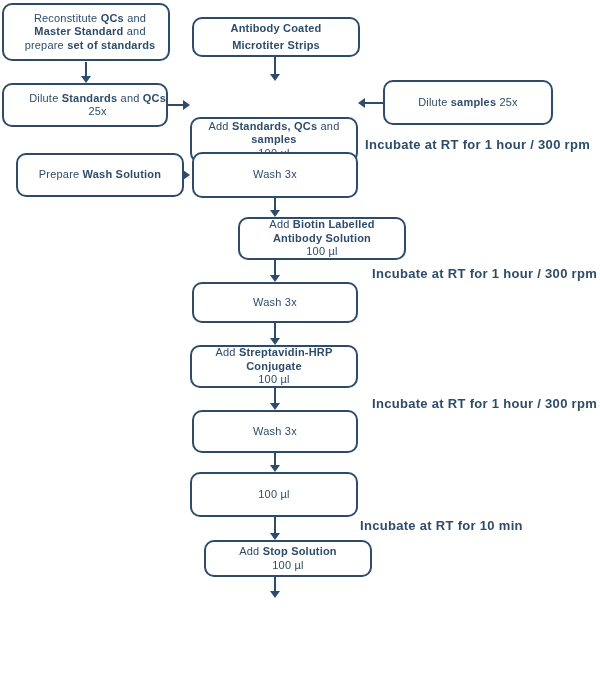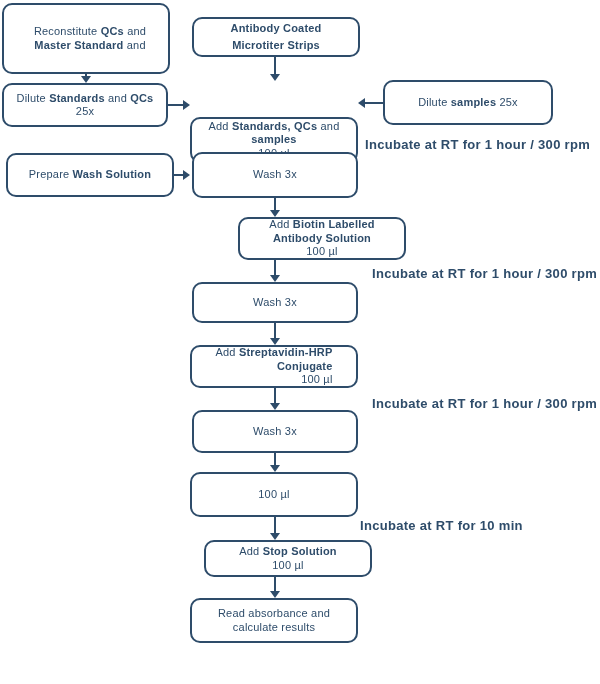--- a/index.html
+++ b/index.html
@@ -80,56 +80,57 @@
     <g>
       <line x1="383" y1="103" x2="365" y2="103" stroke="var(--line)" stroke-width="2"></line>
       <polygon points="365,98 365,108 358,103" fill="var(--line)"></polygon>
     </g>
     <g>
       <line x1="170" y1="175" x2="183" y2="175" stroke="var(--line)" stroke-width="2"></line>
       <polygon points="183,170 183,180 190,175" fill="var(--line)"></polygon>
     </g>
   </svg>
 
-  <div class="box" style="left:2px; top:3px; width:168px; height:71px;padding-left:8px;">
+  <div class="box" style="left:2px; top:3px; width:168px; height:58px;padding-left:8px;">
     <div>
         <div><span>Reconstitute </span><b>QCs</b><span> and</span></div>
         <div><b>Master Standard</b><span> and</span></div>
+        <div><span>prepare </span><b>set of standards</b></div>
       </div>
   </div>
 
   <div class="box roomy" style="left:192px; top:17px; width:168px; height:40px;">
     <div>
         <div><b>Antibody Coated</b></div>
         <div><b>Microtiter Strips</b></div>
       </div>
   </div>
 
-  <div class="box" style="left:2px; top:83px; width:166px; height:44px;">
+  <div class="box" style="left:2px; top:83px; width:166px; height:44px;justify-content:flex-end;">
     <div>
         <div><span>Dilute </span><b>Standards</b><span> and </span><b>QCs</b></div>
         <div><span>25x</span></div>
       </div>
   </div>
 
   <div class="box" style="left:190px; top:81px; width:168px; height:46px;margin-top:36px;">
     <div>
         <div><span>Add </span><b>Standards, QCs</b><span> and</span></div>
         <div><b>samples</b></div>
         <div><span>100 µl</span></div>
       </div>
   </div>
 
   <div class="box" style="left:383px; top:80px; width:170px; height:45px;text-align:center;">
     <div>
         <div><span>Dilute </span><b>samples</b><span> 25x</span></div>
       </div>
   </div>
 
-  <div class="box" style="left:6px; top:153px; width:168px; height:44px;text-align:right;">
+  <div class="box" style="left:16px; top:153px; width:168px; height:44px;text-align:right;">
     <div>
         <div><span>Prepare </span><b>Wash Solution</b></div>
       </div>
   </div>
 
   <div class="box" style="left:192px; top:152px; width:166px; height:46px;">
     <div>
         <div><span>Wash 3x</span></div>
       </div>
   </div>
@@ -141,21 +142,21 @@
         <div><span>100 µl</span></div>
       </div>
   </div>
 
   <div class="box" style="left:192px; top:282px; width:166px; height:41px;">
     <div>
         <div><span>Wash 3x</span></div>
       </div>
   </div>
 
-  <div class="box" style="left:190px; top:345px; width:168px; height:43px;text-align:right;">
+  <div class="box" style="left:190px; top:345px; width:168px; height:43px;">
     <div>
         <div><span>Add </span><b>Streptavidin-HRP</b></div>
         <div><b>Conjugate</b></div>
         <div><span>100 µl</span></div>
       </div>
   </div>
 
   <div class="box" style="left:192px; top:410px; width:166px; height:43px;">
     <div>
         <div><span>Wash 3x</span></div>
@@ -168,25 +169,19 @@
       </div>
   </div>
 
   <div class="box" style="left:204px; top:540px; width:168px; height:37px;">
     <div>
         <div><span>Add </span><b>Stop Solution</b></div>
         <div><span>100 µl</span></div>
       </div>
   </div>
 
-  <div class="box" style="left:190px; top:598px; width:168px; height:45px;">
-    <div>
-        <div><span>Read absorbance and</span></div>
-        <div><span>calculate results</span></div>
-      </div>
-  </div>
 
   <div class="side-label" style="left:365px; top:137px;">Incubate at RT for 1 hour / 300 rpm</div>
   <div class="side-label" style="left:372px; top:266px;">Incubate at RT for 1 hour / 300 rpm</div>
   <div class="side-label" style="left:372px; top:396px;">Incubate at RT for 1 hour / 300 rpm</div>
   <div class="side-label" style="left:360px; top:518px;">Incubate at RT for 10 min</div>
 
 </div>
 
 </body></html>

